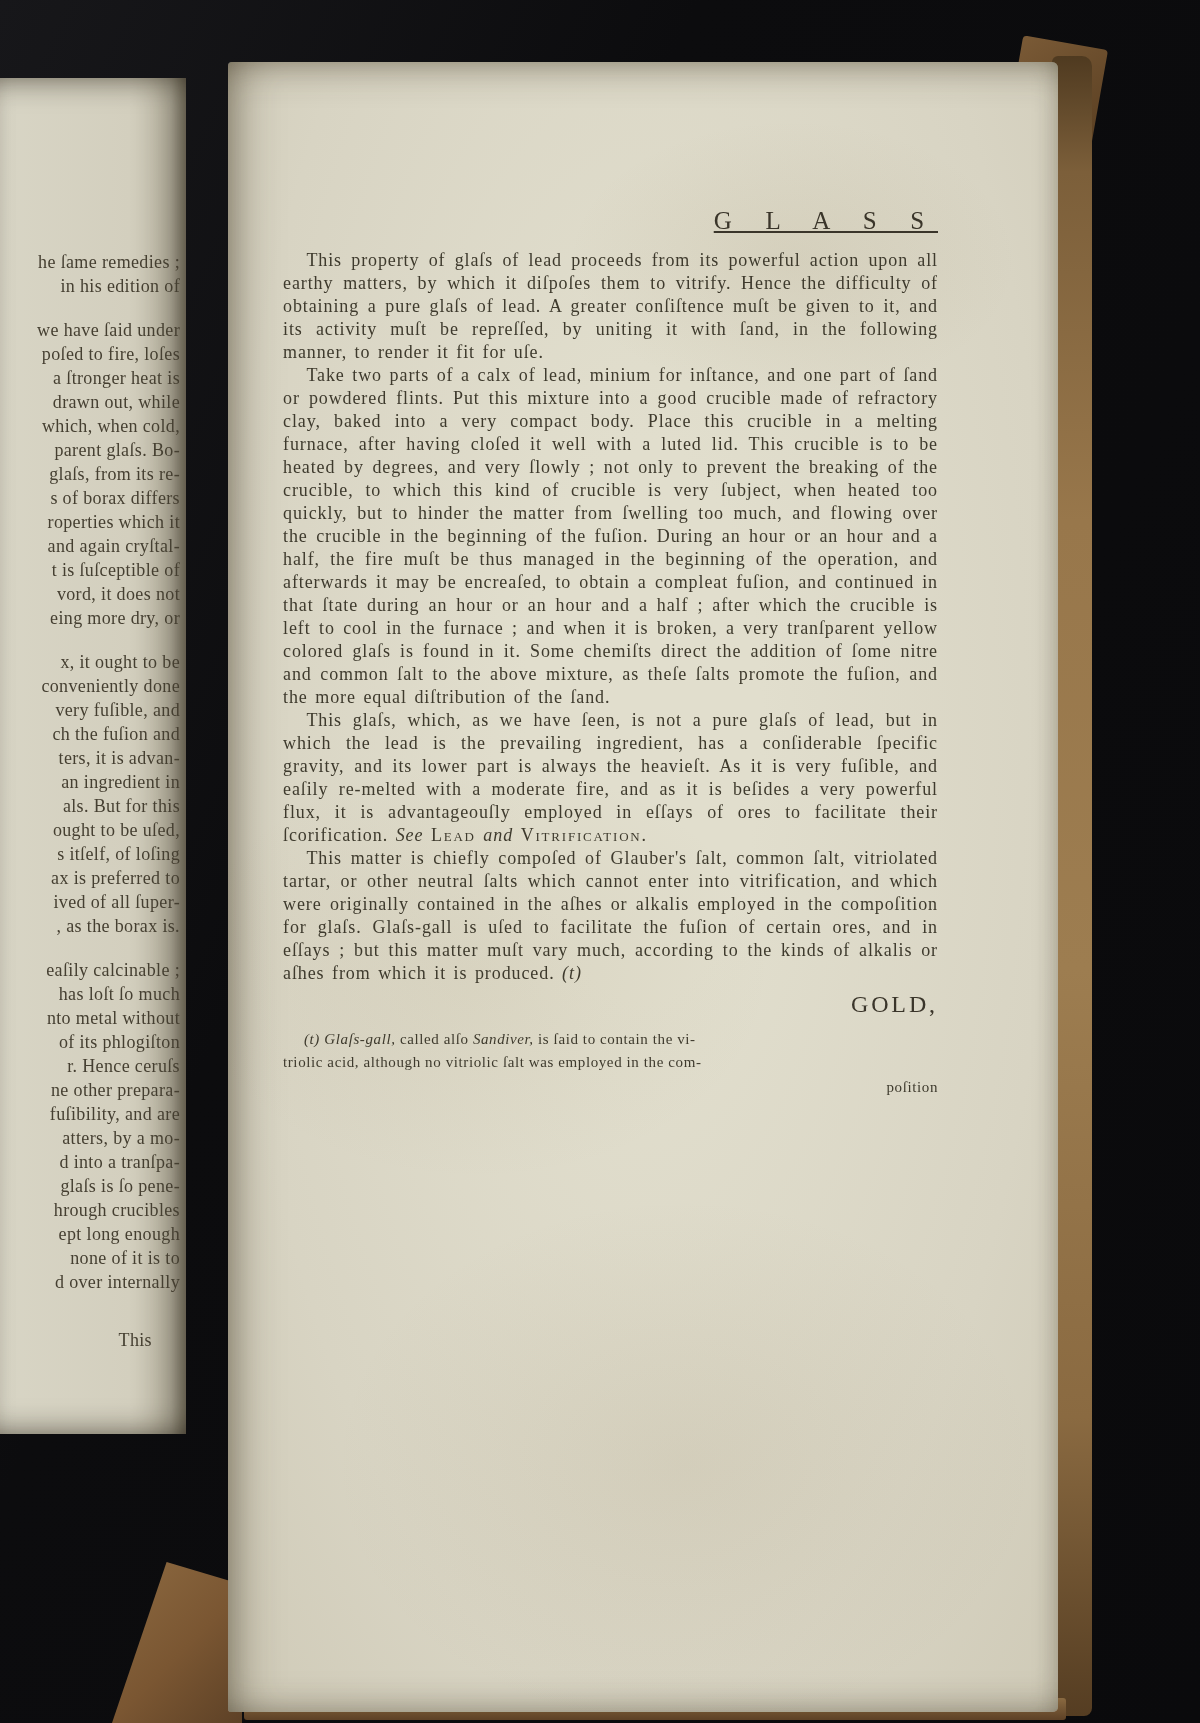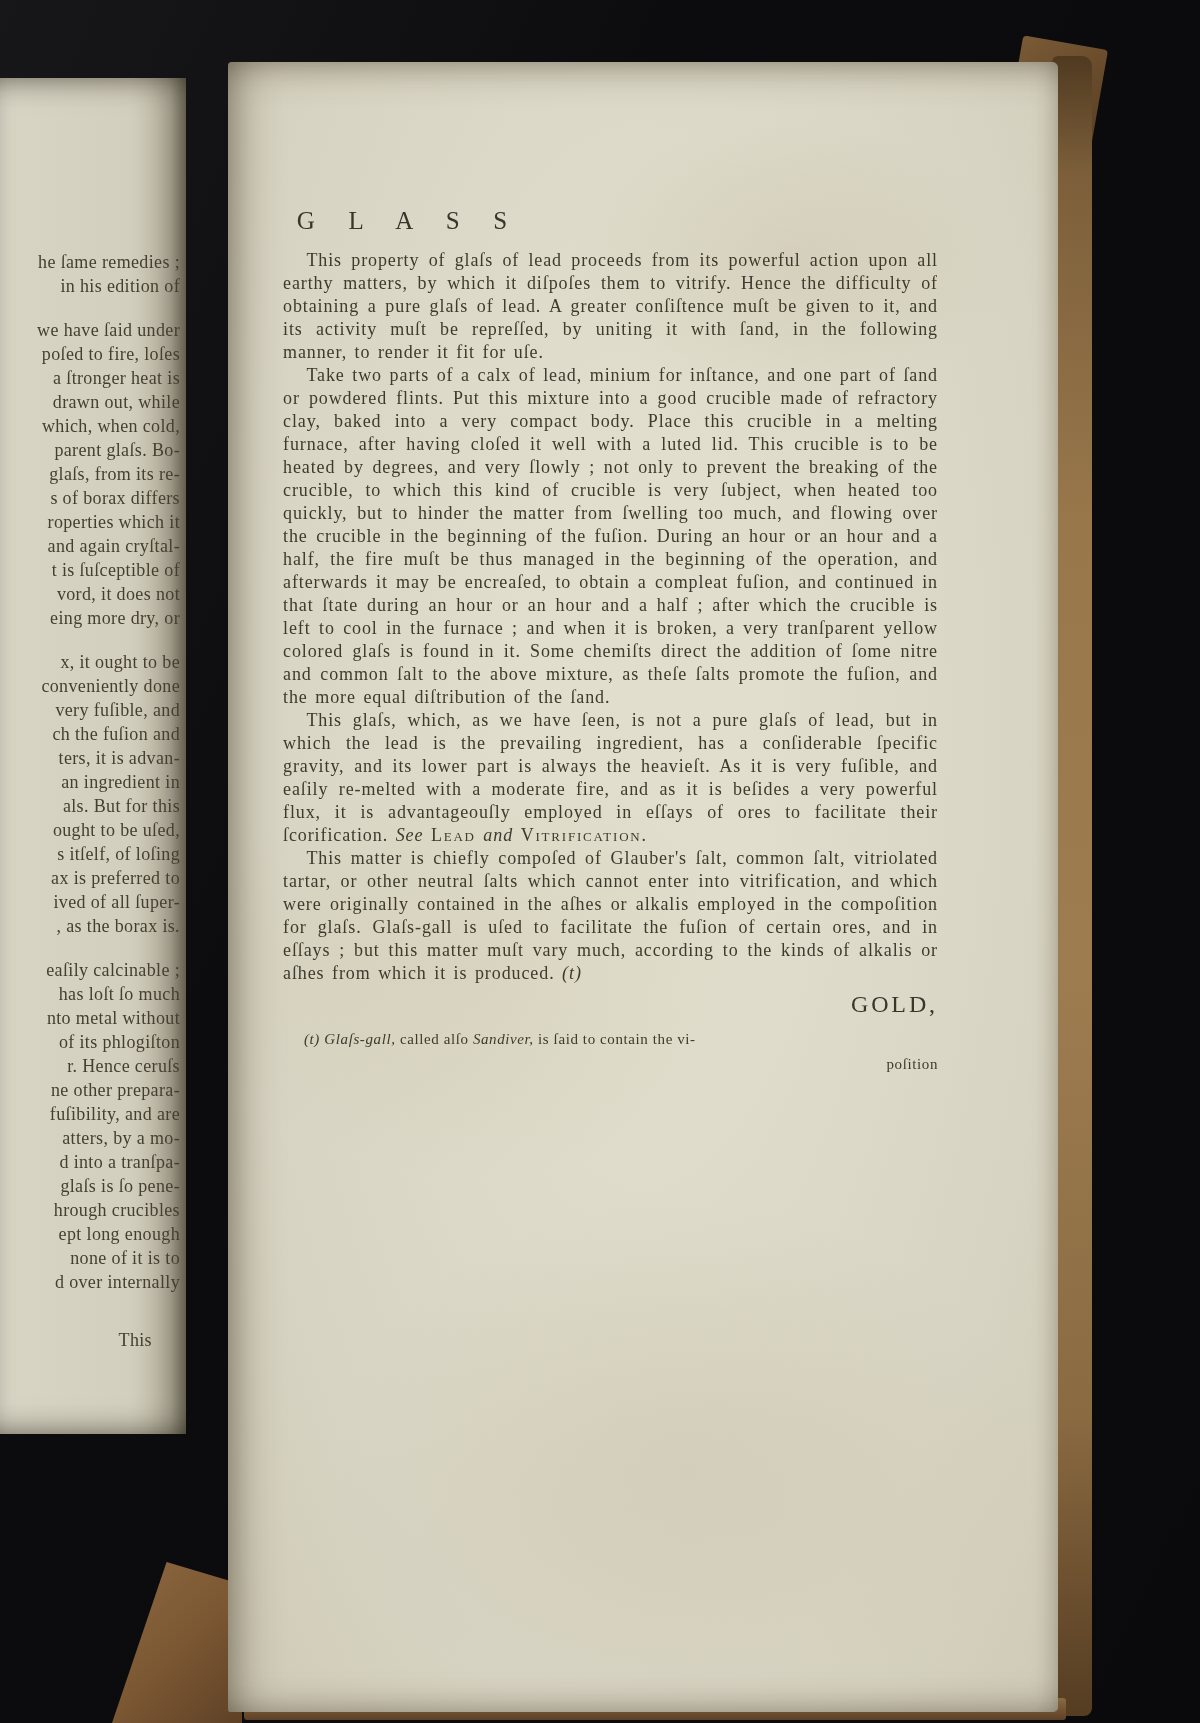--- a/index.html
+++ b/index.html
@@ -78,26 +78,27 @@
     box-shadow: inset 30px 0 45px -24px rgba(55, 45, 25, 0.5),
                 inset -14px 0 28px -18px rgba(55, 45, 25, 0.35),
                 inset 0 26px 42px -26px rgba(55, 45, 25, 0.45),
                 inset 0 -22px 38px -24px rgba(55, 45, 25, 0.4);
     z-index: 2;
     color: #3e3a2d;
   }
   .page-inner { padding: 145px 120px 0 55px; }
 
   .running-head {
-    text-align: left;
+    text-align: right;
     font-size: 25px;
     letter-spacing: 0.55em;
     text-indent: 0.55em;
     margin-bottom: 14px;
     color: #3a352a;
+    text-decoration: underline;
   }
   .body-text {
     font-size: 18px;
     line-height: 23px;
     letter-spacing: 0.05em;
     word-spacing: 0.12em;
     text-align: justify;
   }
   .para { margin: 0; text-indent: 1.3em; }
   .sc { font-variant: small-caps; letter-spacing: 0.1em; }
@@ -200,19 +201,20 @@
       <div class="next-entry">GOLD,</div>
 
       <div class="footnote">
         <div class="fn-line1">
           <i>(t)</i>
           <i>Glaſs-gall,</i>
           <span> called alſo </span>
           <i>Sandiver,</i>
           <span> is ſaid to contain the vi-</span>
         </div>
+        <div class="fn-line2">triolic acid, although no vitriolic ſalt was employed in the com-</div>
         <div class="fn-catchword">poſition</div>
       </div>
 
     </div>
   </div>
 
 </div>
 
 </body></html>

